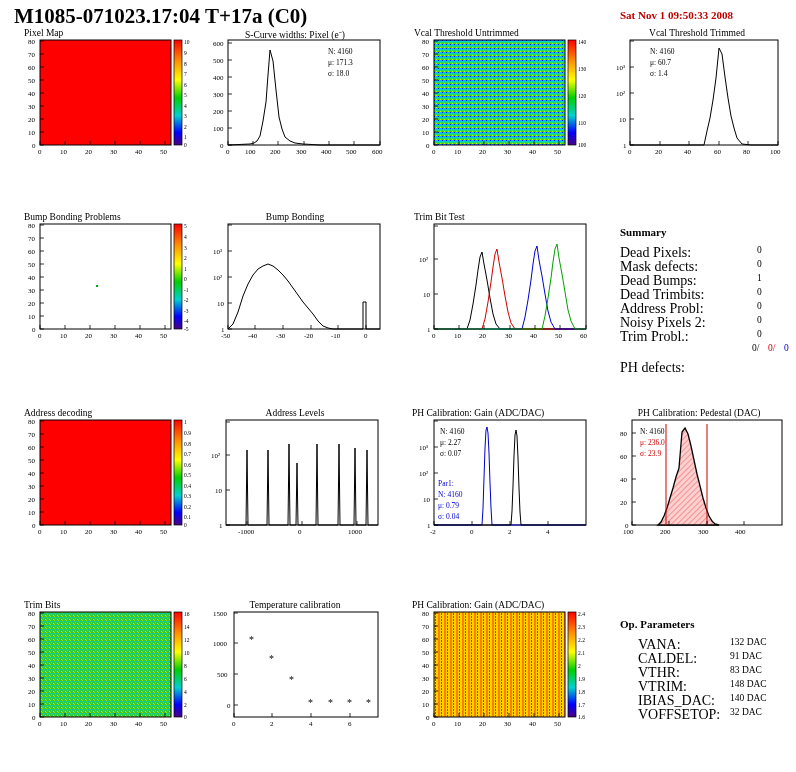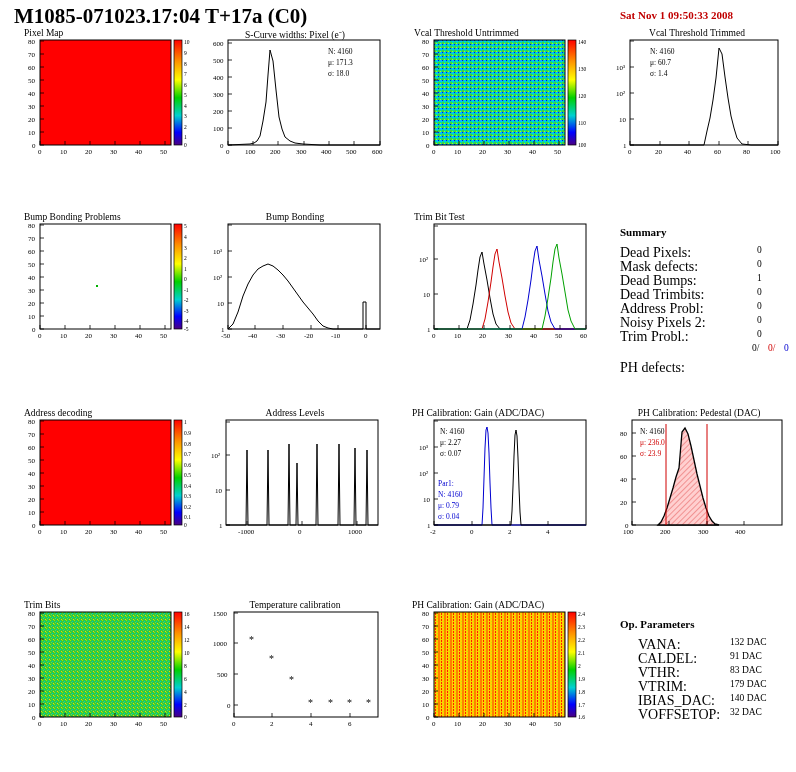--- a/index.html
+++ b/index.html
@@ -711,19 +711,19 @@
 <div class="panel" style="left:612px;top:618px;width:180px;height:120px;">
   <div class="sumtitle" style="left:8px;top:0;text-align:right;">Op. Parameters</div>
   <div>
     <div class="sumrow" style="left:26px;top:19px;">VANA:</div>
     <div class="sumval" style="left:118px;top:19px;">132 DAC</div>
     <div class="sumrow" style="left:26px;top:33px;">CALDEL:</div>
     <div class="sumval" style="left:118px;top:33px;">91 DAC</div>
     <div class="sumrow" style="left:26px;top:47px;text-align:center;">VTHR:</div>
     <div class="sumval" style="left:118px;top:47px;">83 DAC</div>
     <div class="sumrow" style="left:26px;top:61px;">VTRIM:</div>
-    <div class="sumval" style="left:118px;top:61px;">179 DAC</div>
+    <div class="sumval" style="left:118px;top:61px;">148 DAC</div>
     <div class="sumrow" style="left:26px;top:75px;">IBIAS_DAC:</div>
     <div class="sumval" style="left:118px;top:75px;text-align:center;">140 DAC</div>
     <div class="sumrow" style="left:26px;top:89px;">VOFFSETOP:</div>
     <div class="sumval" style="left:118px;top:89px;">32 DAC</div>
   </div>
 </div>
 
 </body></html>

